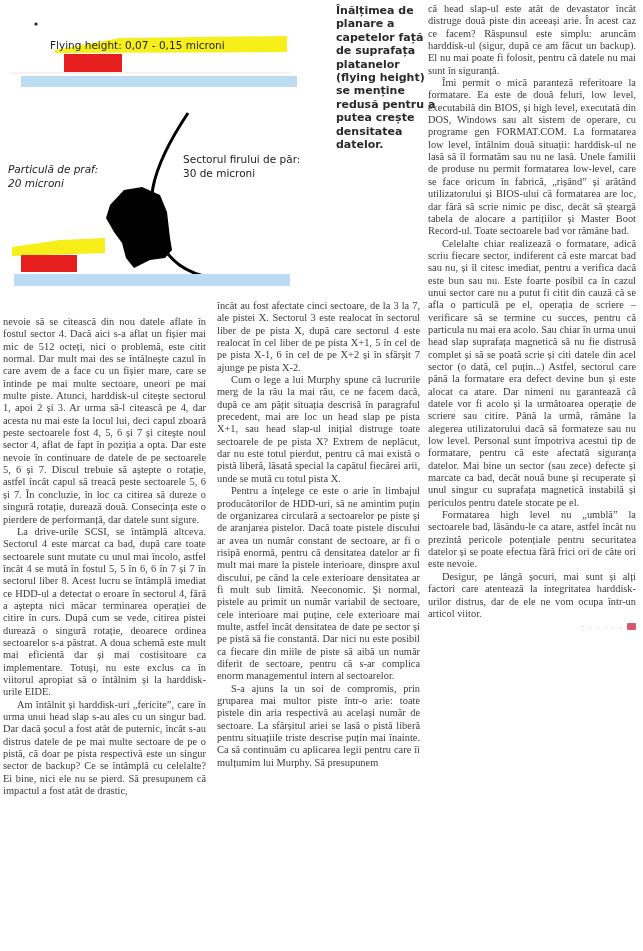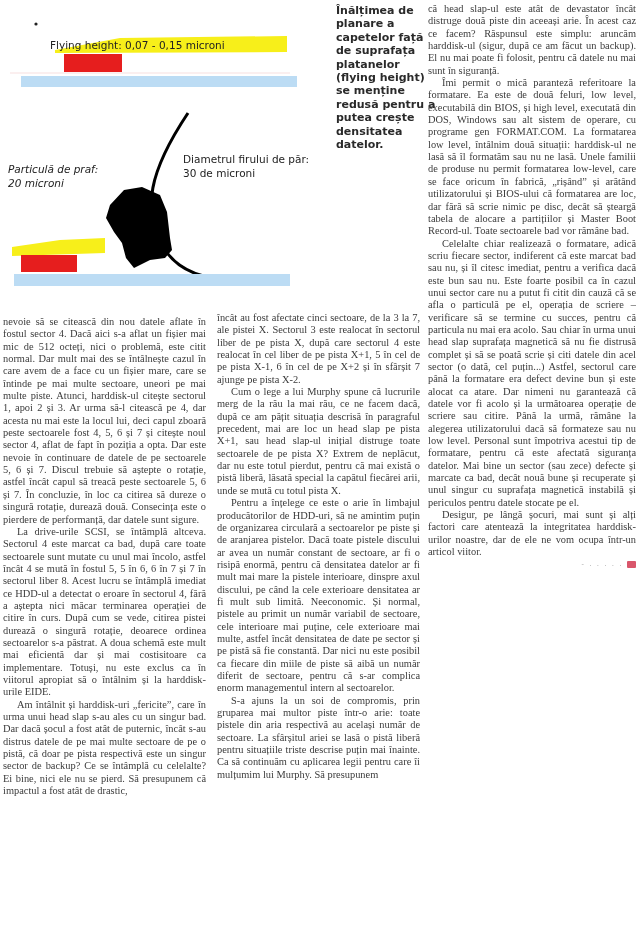--- a/index.html
+++ b/index.html
@@ -8,21 +8,21 @@
   .figure { position: absolute; left: 0; top: 0; width: 318px; height: 300px; background: #fff; }
   .fig-label { position: absolute; font-family: "DejaVu Sans", sans-serif; font-size: 10.5px; color: #222; line-height: 14px; }
   .caption { position: absolute; left: 336px; top: 4px; width: 105px;
              font-family: "DejaVu Sans", sans-serif; font-weight: bold; font-size: 11px;
              line-height: 13.4px; color: #2a2a2a; }
   .col { position: absolute; font-size: 10.4px; line-height: 12.35px; text-align: justify;
          hyphens: manual; color: #3b3b3b; }
   .col p { margin: 0; text-indent: 0; }
   .col p.ind { text-indent: 14px; }
   #col1 { left: 3px; top: 316px; width: 203px; }
-  #col2 { left: 217px; top: 312px; width: 203px; }
+  #col2 { left: 217px; top: 300px; width: 203px; }
   #col3 { left: 428px; top: 3px; width: 208px; }
   .endmark { display: inline-block; width: 9px; height: 7px; background: #d9566b; border-radius: 1px; vertical-align: middle; }
   .endline { text-align: right; color: #999; font-size: 7px; letter-spacing: 2px; }
 </style>
 </head>
 <body>
 
 <div class="figure">
   <svg width="318" height="300" viewBox="0 0 318 300">
 
@@ -38,21 +38,21 @@
     <rect id="slider2" x="21" y="255" width="56" height="17" fill="#e61e1e"></rect>
     <path d="M124,190 L142,187 L160,195 L167,212 L170,238 L172,250 L165,258 L150,260 L134,268 L126,258 L122,243 L114,232 L106,218 L110,205 Z" fill="#000"></path>
     <rect id="platter2" x="14" y="274" width="276" height="12" fill="#bcdcf4"></rect>
   </svg>
   <div class="fig-label" style="left:50px; top:10px;margin-top:28px;">Flying height: 0,07 - 0,15 microni</div>
   <div class="fig-label" style="left:8px; top:162px;font-style:italic;">
     <div>Particulă de praf:</div>
     <div>20 microni</div>
   </div>
   <div class="fig-label" style="left:183px; top:152px;">
-    <div>Diametrul firului de păr:</div>
+    <div>Sectorul firului de păr:</div>
     <div>30 de microni</div>
   </div>
 </div>
 
 <div class="caption">Înălțimea de planare a capetelor față de suprafața platanelor (flying height) se menține redusă pentru a putea crește densitatea datelor.</div>
 
 <div class="col" id="col1">
     <p>nevoie să se citească din nou datele aflate în fostul sector 4. Dacă aici s-a aflat un fișier mai mic de 512 octeți, nici o problemă, este citit normal. Dar mult mai des se întâlnește cazul în care avem de a face cu un fișier mare, care se întinde pe mai multe sectoare, uneori pe mai multe piste. Atunci, harddisk-ul citește sectorul 1, apoi 2 și 3. Ar urma să-l citească pe 4, dar acesta nu mai este la locul lui, deci capul zboară peste sectoarele fost 4, 5, 6 și 7 și citește noul sector 4, aflat de fapt în poziția a opta. Dar este nevoie în continuare de datele de pe sectoarele 5, 6 și 7. Discul trebuie să aștepte o rotație, astfel încât capul să treacă peste sectoarele 5, 6 și 7. În concluzie, în loc ca citirea să dureze o singură rotație, durează două. Consecința este o pierdere de performanță, dar datele sunt sigure.</p>
     <p class="ind">La drive-urile SCSI, se întâmplă altceva. Sectorul 4 este marcat ca bad, după care toate sectoarele sunt mutate cu unul mai încolo, astfel încât 4 se mută în fostul 5, 5 în 6, 6 în 7 și 7 în sectorul liber 8. Acest lucru se întâmplă imediat ce HDD-ul a detectat o eroare în sectorul 4, fără a aștepta nici măcar terminarea operației de citire în curs. După cum se vede, citirea pistei durează o singură rotație, deoarece ordinea sectoarelor s-a păstrat. A doua schemă este mult mai eficientă dar și mai costisitoare ca implementare. Totuși, nu este exclus ca în viitorul apropiat să o întâlnim și la harddisk-urile EIDE.</p>
     <p class="ind">Am întâlnit și harddisk-uri „fericite”, care în urma unui head slap s-au ales cu un singur bad. Dar dacă șocul a fost atât de puternic, încât s-au distrus datele de pe mai multe sectoare de pe o pistă, că doar pe pista respectivă este un singur sector de backup? Ce se întâmplă cu celelalte? Ei bine, nici ele nu se pierd. Să presupunem că impactul a fost atât de drastic,</p>
@@ -60,15 +60,16 @@
 <div class="col" id="col2">
     <p>încât au fost afectate cinci sectoare, de la 3 la 7, ale pistei X. Sectorul 3 este realocat în sectorul liber de pe pista X, după care sectorul 4 este realocat în cel liber de pe pista X+1, 5 în cel de pe pista X-1, 6 în cel de pe X+2 și în sfârșit 7 ajunge pe pista X-2.</p>
     <p class="ind">Cum o lege a lui Murphy spune că lucrurile merg de la rău la mai rău, ce ne facem dacă, după ce am pățit situația descrisă în paragraful precedent, mai are loc un head slap pe pista X+1, sau head slap-ul inițial distruge toate sectoarele de pe pista X? Extrem de neplăcut, dar nu este totul pierdut, pentru că mai există o pistă liberă, lăsată special la capătul fiecărei arii, unde se mută cu totul pista X.</p>
     <p class="ind">Pentru a înțelege ce este o arie în limbajul producătorilor de HDD-uri, să ne amintim puțin de organizarea circulară a sectoarelor pe piste și de aranjarea pistelor. Dacă toate pistele discului ar avea un număr constant de sectoare, ar fi o risipă enormă, pentru că densitatea datelor ar fi mult mai mare la pistele interioare, dinspre axul discului, pe când la cele exterioare densitatea ar fi mult sub limită. Neeconomic. Și normal, pistele au primit un număr variabil de sectoare, cele interioare mai puține, cele exterioare mai multe, astfel încât densitatea de date pe sector și pe pistă să fie constantă. Dar nici nu este posibil ca fiecare din miile de piste să aibă un număr diferit de sectoare, pentru că s-ar complica enorm managementul intern al sectoarelor.</p>
     <p class="ind">S-a ajuns la un soi de compromis, prin gruparea mai multor piste într-o arie: toate pistele din aria respectivă au același număr de sectoare. La sfârșitul ariei se lasă o pistă liberă pentru situațiile triste descrise puțin mai înainte. Ca să continuăm cu aplicarea legii pentru care îi mulțumim lui Murphy. Să presupunem</p>
   </div>
 <div class="col" id="col3">
     <p>că head slap-ul este atât de devastator încât distruge două piste din aceeași arie. În acest caz ce facem? Răspunsul este simplu: aruncăm harddisk-ul (sigur, după ce am făcut un backup). El nu mai poate fi folosit, pentru că datele nu mai sunt în siguranță.</p>
     <p class="ind">Îmi permit o mică paranteză referitoare la formatare. Ea este de două feluri, low level, executabilă din BIOS, și high level, executată din DOS, Windows sau alt sistem de operare, cu programe gen FORMAT.COM. La formatarea low level, întâlnim două situații: harddisk-ul ne lasă să îl formatăm sau nu ne lasă. Unele familii de produse nu permit formatarea low-level, care se face oricum în fabrică, „rișând” și arătând utilizatorului și BIOS-ului că formatarea are loc, dar fără să scrie nimic pe disc, decât să șteargă tabela de alocare a partițiilor și Master Boot Record-ul. Toate sectoarele bad vor rămâne bad.</p>
     <p class="ind">Celelalte chiar realizează o formatare, adică scriu fiecare sector, indiferent că este marcat bad sau nu, și îl citesc imediat, pentru a verifica dacă este bun sau nu. Este foarte posibil ca în cazul unui sector care nu a putut fi citit din cauză că se afla o particulă pe el, operația de scriere – verificare să se termine cu succes, pentru că particula nu mai era acolo. Sau chiar în urma unui head slap suprafața magnetică să nu fie distrusă complet și să se poată scrie și citi datele din acel sector (o dată, cel puțin...) Astfel, sectorul care până la formatare era defect devine bun și este alocat ca atare. Dar nimeni nu garantează că datele vor fi acolo și la următoarea operație de scriere sau citire. Până la urmă, rămâne la alegerea utilizatorului dacă să formateze sau nu low level. Personal sunt împotriva acestui tip de formatare, pentru că este afectată siguranța datelor. Mai bine un sector (sau zece) defecte și marcate ca bad, decât nouă bune și recuperate și unul singur cu suprafața magnetică instabilă și periculos pentru datele stocate pe el.</p>
-    <p class="ind">Desigur, pe lângă șocuri, mai sunt și alți factori care atentează la integritatea harddisk-urilor noastre, dar de ele ne vom ocupa într-un articol viitor.</p>
+    <p class="ind">Formatarea high level nu „umblă” la sectoarele bad, lăsându-le ca atare, astfel încât nu prezintă pericole potențiale pentru securitatea datelor și se poate efectua fără frici ori de câte ori este nevoie.</p>
+    <p class="ind">Desigur, pe lângă șocuri, mai sunt și alți factori care atentează la integritatea harddisk-urilor distrus, dar de ele ne vom ocupa într-un articol viitor.</p>
     <div class="endline"><span>- . . . . . </span><span class="endmark"></span></div>
   </div>
 
 </body></html>

